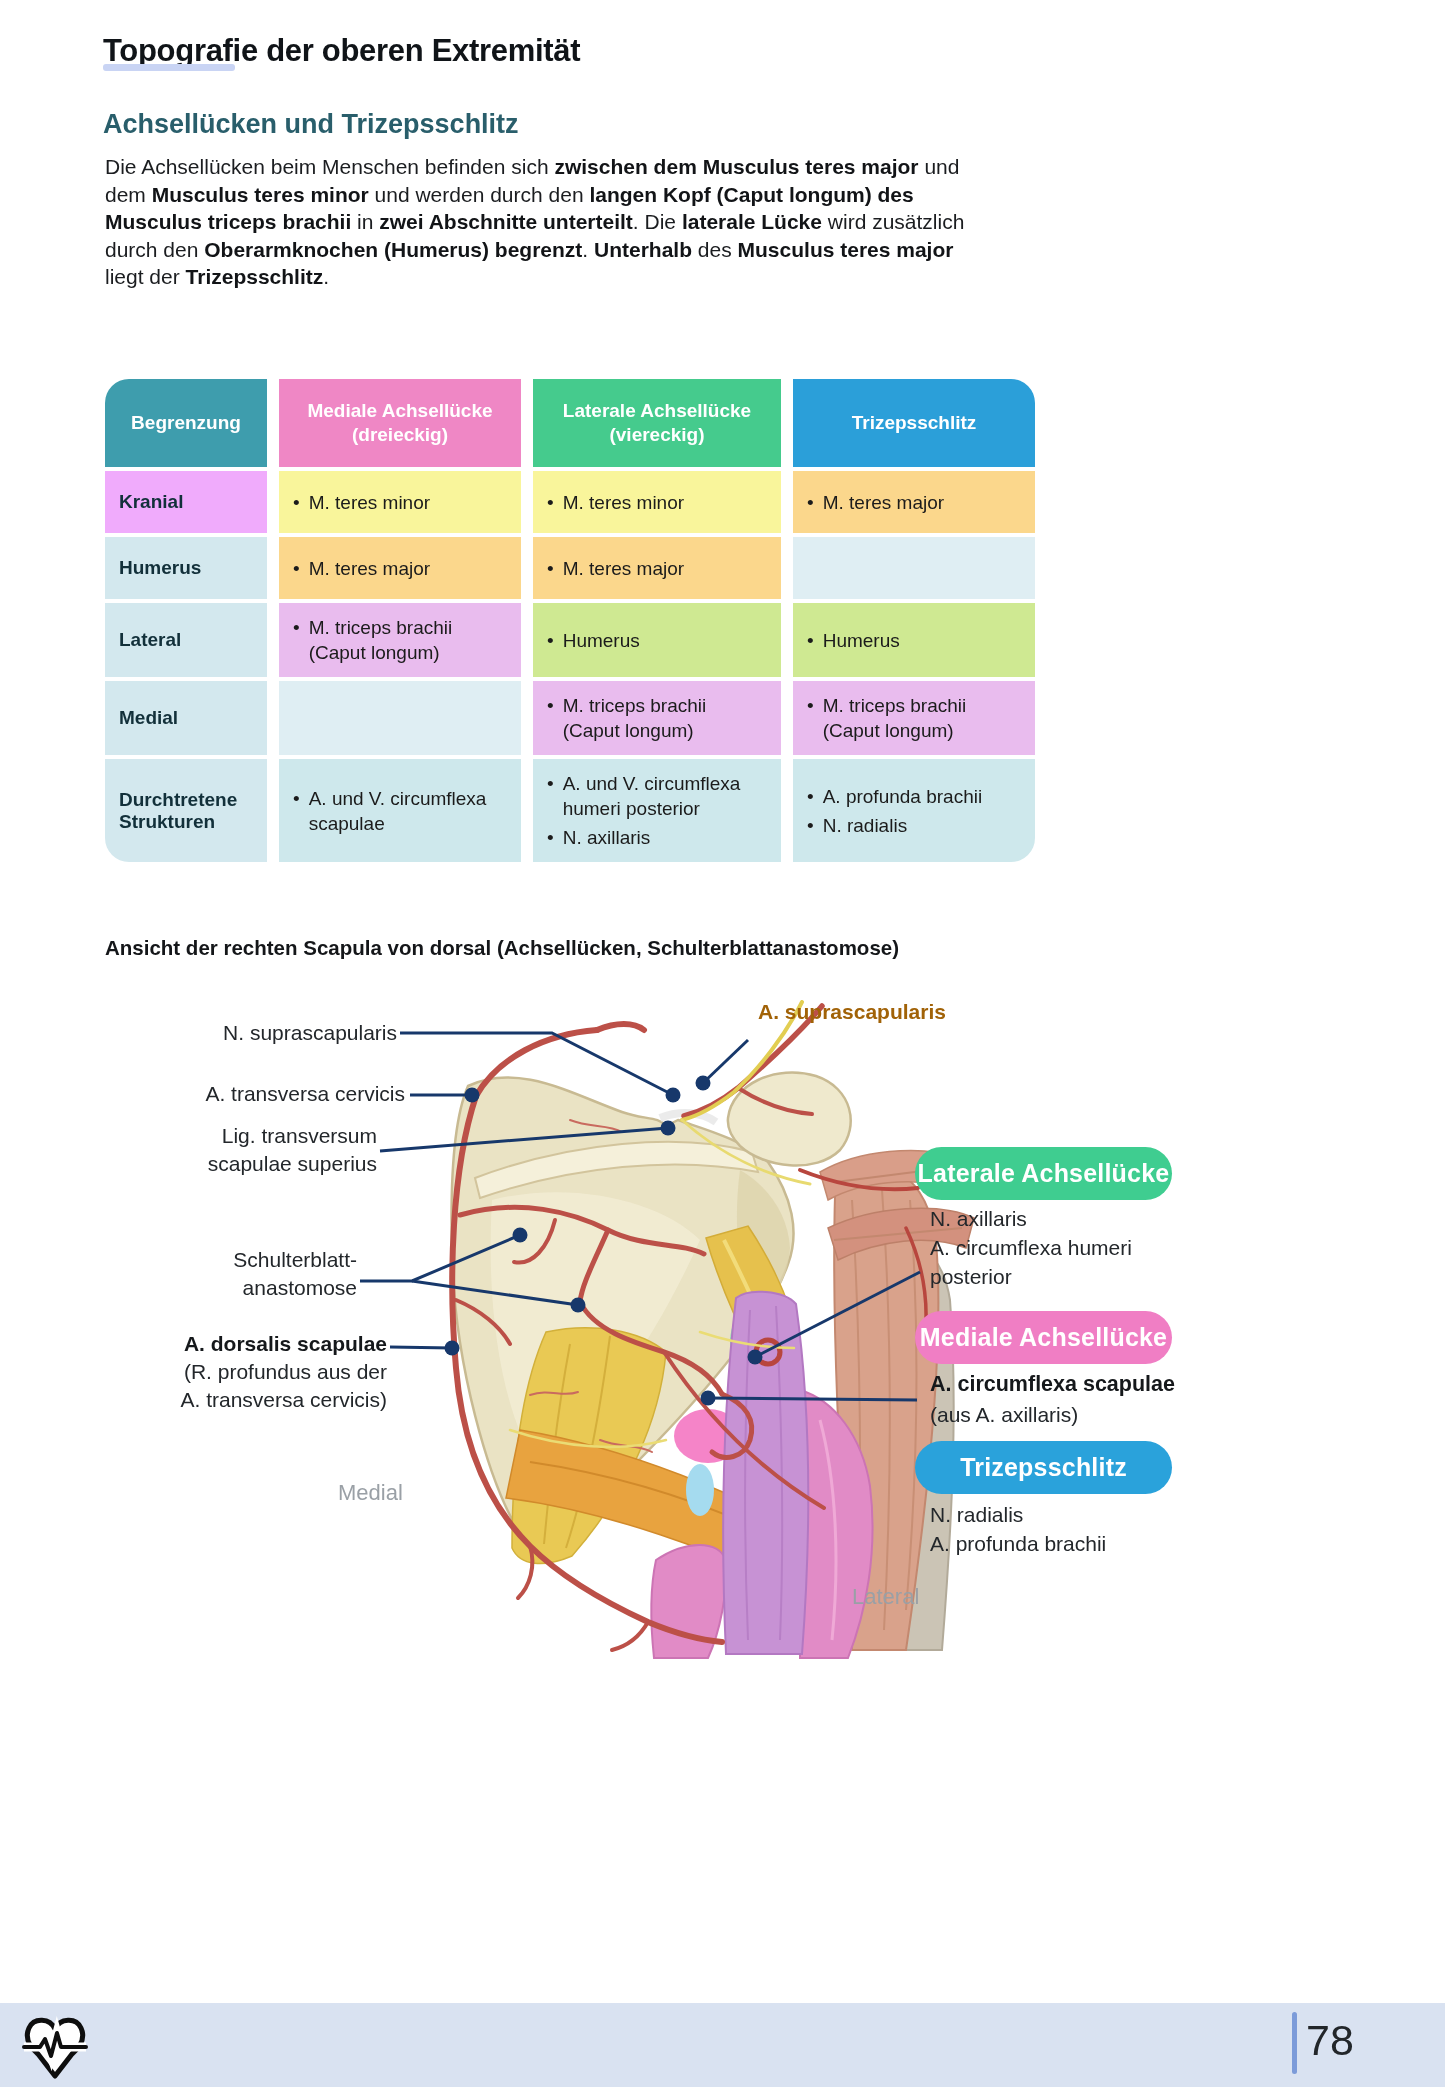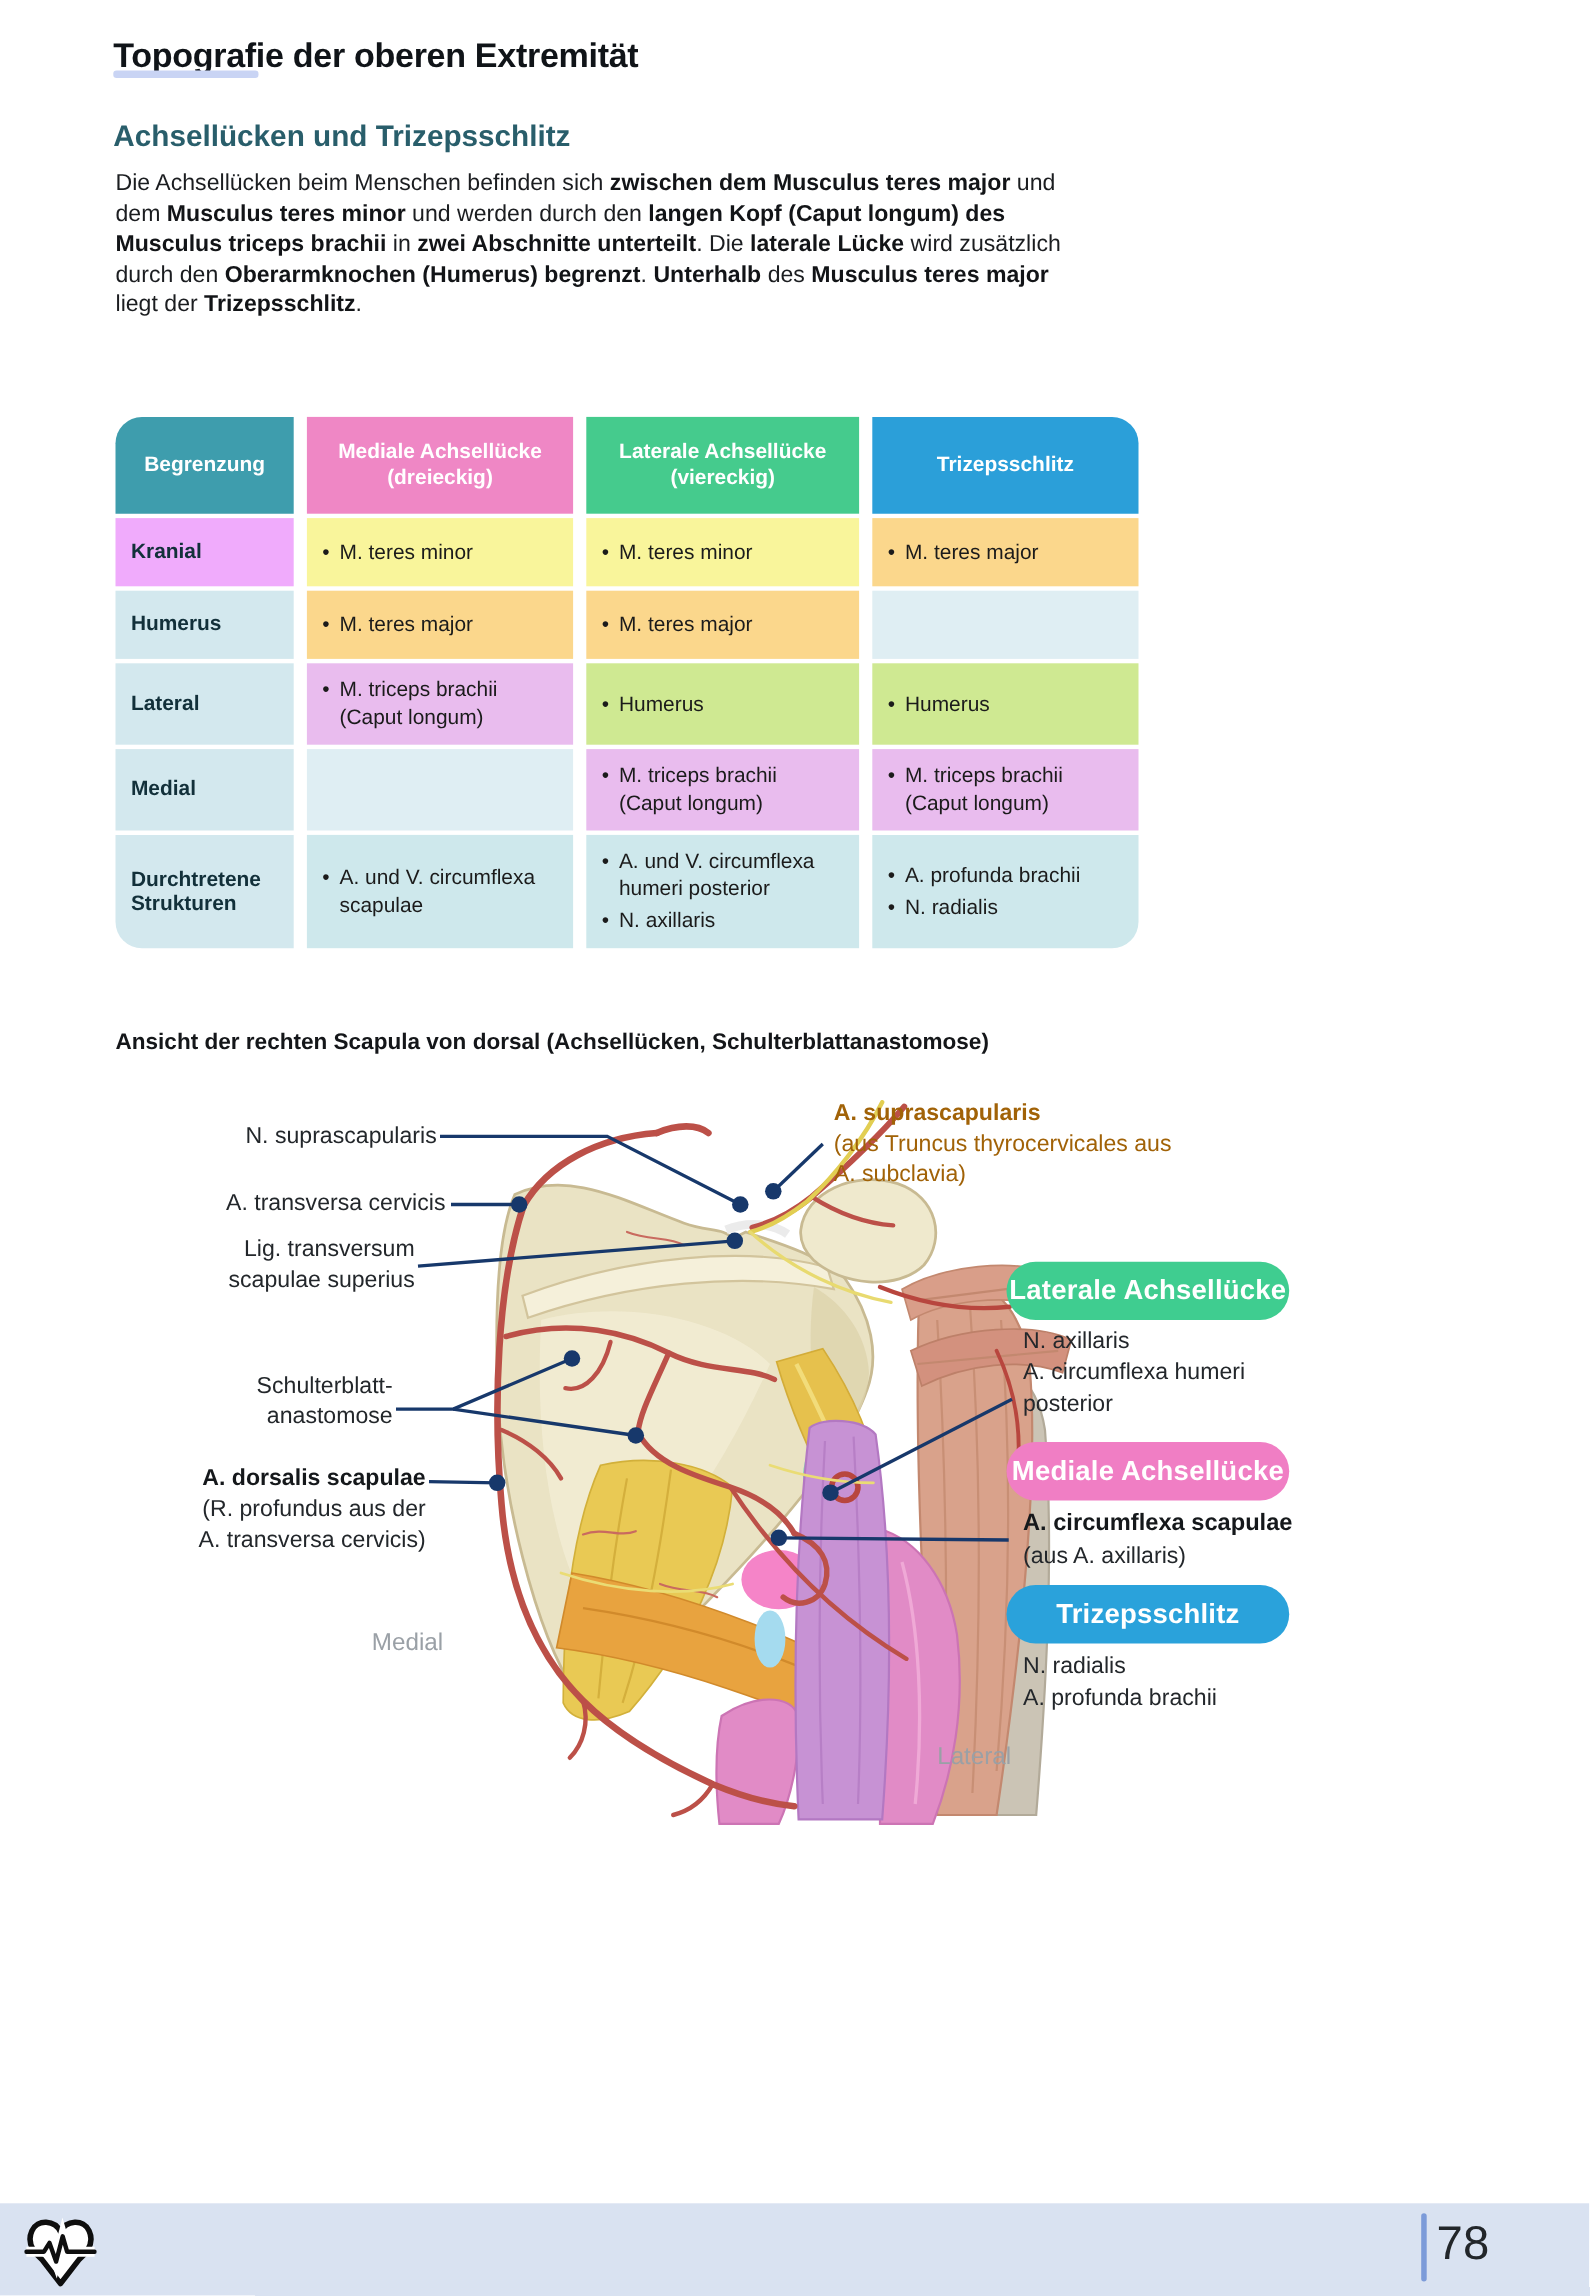--- a/index.html
+++ b/index.html
@@ -278,21 +278,20 @@
   <div class="fig-label" style="left:100px;top:1080px;width:305px;">A. transversa cervicis</div>
   <div class="fig-label" style="left:100px;top:1122px;width:277px;">Lig. transversum<br>scapulae superius</div>
   <div class="fig-label" style="left:100px;top:1330px;width:287px;">
     <b>A. dorsalis scapulae</b><br>
     <span>(R. profundus aus der<br>A. transversa cervicis)</span>
   </div>
   <div class="fig-label" style="left:100px;top:1246px;width:257px;">Schulterblatt-<br>anastomose</div>
 
   <div class="fig-label-top" style="left:758px;top:998px;width:320px;">
     <b>A. suprascapularis</b><br>
-    <span>(aus Truncus thyrocervicales aus<br>A. subclavia)</span>
   </div>
 
   <div class="pill" style="left: 915px; top: 1147px; background: rgb(63, 205, 144);">Laterale Achsellücke</div>
   <div class="callout-text" style="left:930px;top:1204px;">N. axillaris<br>A. circumflexa humeri posterior</div>
 
   <div class="pill" style="left: 915px; top: 1311px; background: rgb(240, 126, 196);">Mediale Achsellücke</div>
   <div class="callout-title" style="left:930px;top:1372px;">A. circumflexa scapulae</div>
   <div class="callout-text" style="left:930px;top:1400px;">(aus A. axillaris)</div>
 
   <div class="pill" style="left: 915px; top: 1441px; background: rgb(42, 162, 219);">Trizepsschlitz</div>

